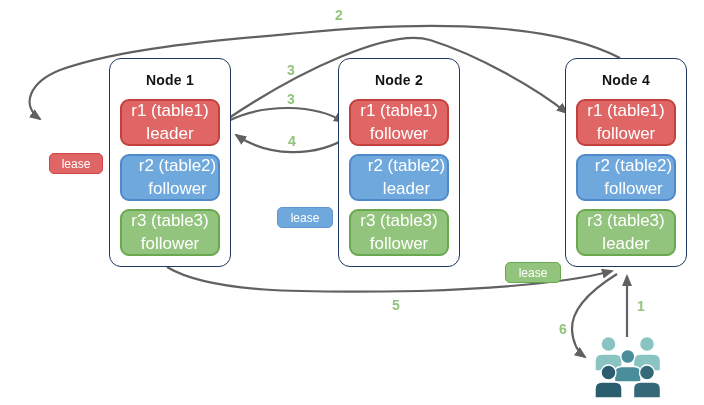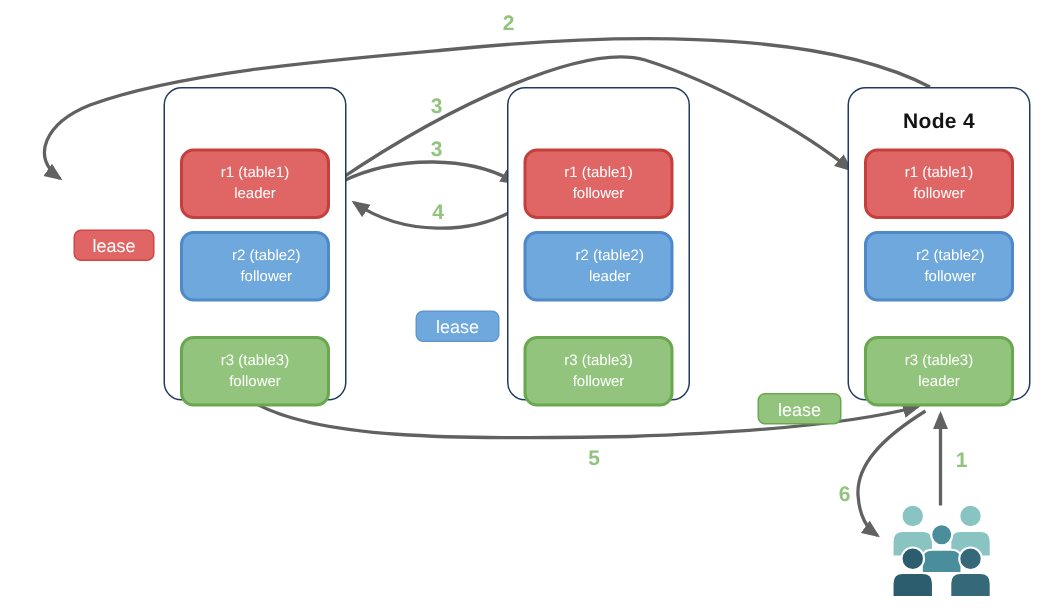--- a/index.html
+++ b/index.html
@@ -11,27 +11,27 @@
   .node {
     position:absolute; width:122px; height:209px; background:#fff;
     border:1.6px solid var(--nodeBorder,#1f3a5f); border-radius:12px; box-sizing:border-box;
   }
   .node-title {
     position:absolute; top:13px; left:0; width:100%; text-align:center;
     font-weight:bold; font-size:14px; color:#141414; letter-spacing:.2px;
   }
   .replica {
     position:absolute; left:10px; width:100px; height:47px; border-radius:9px;
-    color:#fff; font-size:10px; line-height:1.32; display:flex; flex-direction:column;
+    color:#fff; font-size:17px; line-height:1.32; display:flex; flex-direction:column;
     align-items:center; justify-content:center; text-align:center;
     border:2px solid; box-sizing:border-box;
   }
   .replica.red   { background:var(--redFill);   border-color:var(--redBorder); }
   .replica.blue  { background:var(--blueFill);  border-color:var(--blueBorder);padding-left:15px; }
-  .replica.green { background:var(--greenFill); border-color:var(--greenBorder);margin-top:15px; }
+  .replica.green { background:var(--greenFill); border-color:var(--greenBorder); }
   .pos-r1 { top:40px; } .pos-r2 { top:95px; } .pos-r3 { top:150px; }
 
   
   .lease {
     position:absolute; height:21px; border-radius:5px; color:#fff; font-size:12px;
     display:flex; align-items:center; justify-content:center;
     border:1.6px solid; box-sizing:border-box;margin-top:41px;
   }
   .lease.red   { left:49px;  top:112px; width:54px; background:var(--redFill);   border-color:#d04545; }
   .lease.blue  { left:277px; top:166px; width:56px; background:var(--blueFill);  border-color:#5e97d1; }
@@ -69,35 +69,37 @@
     <path class="arrow" marker-end="url(#ah)" d="M 620 58 C 540 16, 390 24, 300 33 C 220 40, 120 48, 60 70 C 30 82, 20 105, 40 119"></path>
     <path class="arrow" marker-end="url(#ah)" d="M 226 120 C 300 70, 390 28, 430 40 C 478 55, 536 88, 567 113"></path>
     <path class="arrow" marker-end="url(#ah)" d="M 228 121 C 265 103, 315 104, 344 122"></path>
     <path class="arrow" marker-end="url(#ah)" d="M 348 137 C 315 158, 268 157, 236 135"></path>
     <path class="arrow" marker-end="url(#ah)" d="M 167 267 C 210 293, 300 293, 420 291 C 510 288, 575 281, 612 271"></path>
     <path class="arrow" marker-end="url(#ah)" d="M 627 337 L 627 276"></path>
     <path class="arrow" marker-end="url(#ah)" d="M 617 274 C 588 292, 571 310, 572 330 C 573 345, 578 352, 585 357"></path>
   </svg>
 
   <div class="node" style="left:109px; top:58px;">
+    <div class="node-title">Node 1</div>
     <div class="replica red pos-r1">
       <span>r1 (table1)</span>
       <span>leader</span>
     </div>
     <div class="replica blue pos-r2">
       <span>r2 (table2)</span>
       <span>follower</span>
     </div>
     <div class="replica green pos-r3">
       <span>r3 (table3)</span>
       <span>follower</span>
     </div>
   </div>
 
   <div class="node" style="left:338px; top:58px;">
+    <div class="node-title">Node 2</div>
     <div class="replica red pos-r1">
       <span>r1 (table1)</span>
       <span>follower</span>
     </div>
     <div class="replica blue pos-r2">
       <span>r2 (table2)</span>
       <span>leader</span>
     </div>
     <div class="replica green pos-r3">
       <span>r3 (table3)</span>

